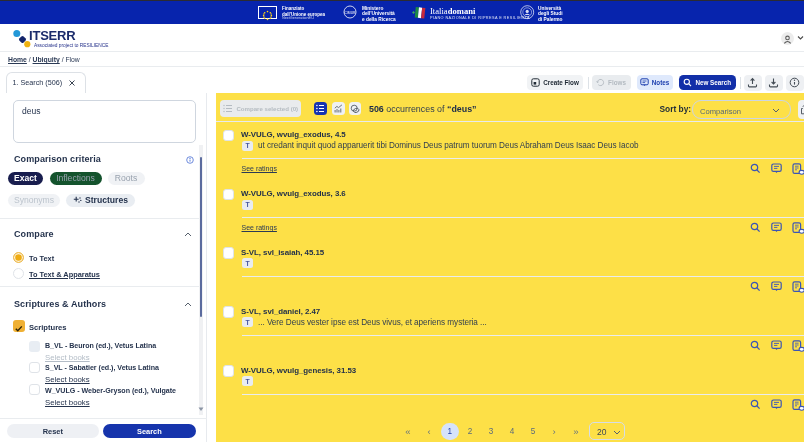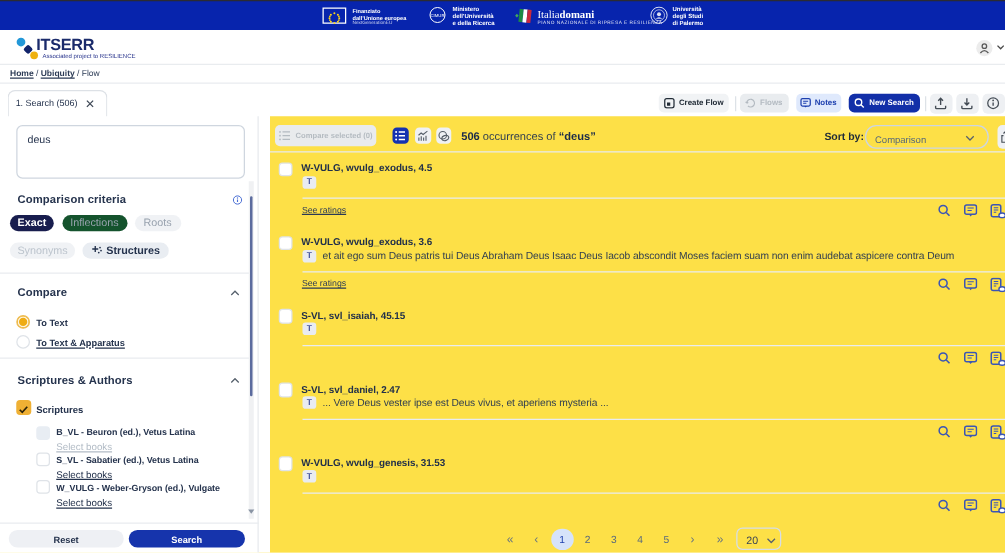--- a/index.html
+++ b/index.html
@@ -274,20 +274,21 @@
     <svg width="9" height="11" viewBox="0 0 9 11">
         <path d="M4.5 6.5 V1.2 M2.8 2.8 L4.5 1 L6.2 2.8" fill="none" stroke="#444c55" stroke-width="0.9"></path>
         <path d="M2.8 4.5 h-1.3 v5.3 h6 v-5.3 h-1.3" fill="none" stroke="#444c55" stroke-width="0.9"></path>
       </svg>
   </div>
   <div class="abs" style="left:0;top:28px;width:596px;height:1px;background:#e7eaee;"></div>
 
   <div class="cbx" style="left:6.5px;top:36.8px;"></div>
   <div class="rowtitle" style="left:25px;top:37.3px;">W-VULG, wvulg_exodus, 4.5</div>
   <div class="tbadge" style="left:26px;top:47.8px;">T</div>
+  <div class="rowtext" style="left:42px;top:48.3px;">ut credant inquit quod apparuerit tibi Dominus Deus patrum tuorum Deus Abraham Deus Isaac Deus Iacob</div>
   <div class="rowdiv" style="top:65.3px;"></div>
   <div class="seerat" style="left:25.5px;top:72.3px;">See ratings</div>
   <div class="rowicons" style="left:534px;top:70.3px;">
     <svg width="11" height="11" viewBox="0 0 11 11">
         <circle cx="4.5" cy="4.5" r="3.2" fill="none" stroke="#3b55b5" stroke-width="1.2"></circle>
         <path d="M7 7 L9.6 9.6" stroke="#3b55b5" stroke-width="1.3"></path>
       </svg>
     <svg width="11" height="11" viewBox="0 0 11 11">
         <rect x="0.8" y="1" width="9.4" height="7.4" rx="1.6" fill="none" stroke="#3b55b5" stroke-width="1.2"></rect>
         <path d="M3 3.4 h5 M3 5.4 h3.4" stroke="#3b55b5" stroke-width="0.9"></path>
@@ -296,21 +297,20 @@
     <svg width="13" height="12" viewBox="0 0 13 12">
         <rect x="1" y="0.8" width="7.6" height="9.6" rx="1.6" fill="none" stroke="#3b55b5" stroke-width="1.2"></rect>
         <path d="M3 3.2 h3.6 M3 5 h3.6 M3 6.8 h2" stroke="#3b55b5" stroke-width="0.8"></path>
         <ellipse cx="9.7" cy="9.3" rx="2.6" ry="1.9" fill="#fff" stroke="#3b55b5" stroke-width="1.1"></ellipse>
       </svg>
   </div>
 
   <div class="cbx" style="left:6.5px;top:95.6px;"></div>
   <div class="rowtitle" style="left:25px;top:96.1px;">W-VULG, wvulg_exodus, 3.6</div>
   <div class="tbadge" style="left:26px;top:106.6px;">T</div>
-  <div class="rowtext" style="left:42px;top:107.1px;">et ait ego sum Deus patris tui Deus Abraham Deus Isaac Deus Iacob abscondit Moses faciem suam non enim audebat aspicere contra Deum</div>
   <div class="rowdiv" style="top:124.1px;"></div>
   <div class="seerat" style="left:25.5px;top:131.1px;">See ratings</div>
   <div class="rowicons" style="left:534px;top:129.1px;">
     <svg width="11" height="11" viewBox="0 0 11 11">
         <circle cx="4.5" cy="4.5" r="3.2" fill="none" stroke="#3b55b5" stroke-width="1.2"></circle>
         <path d="M7 7 L9.6 9.6" stroke="#3b55b5" stroke-width="1.3"></path>
       </svg>
     <svg width="11" height="11" viewBox="0 0 11 11">
         <rect x="0.8" y="1" width="9.4" height="7.4" rx="1.6" fill="none" stroke="#3b55b5" stroke-width="1.2"></rect>
         <path d="M3 3.4 h5 M3 5.4 h3.4" stroke="#3b55b5" stroke-width="0.9"></path>

